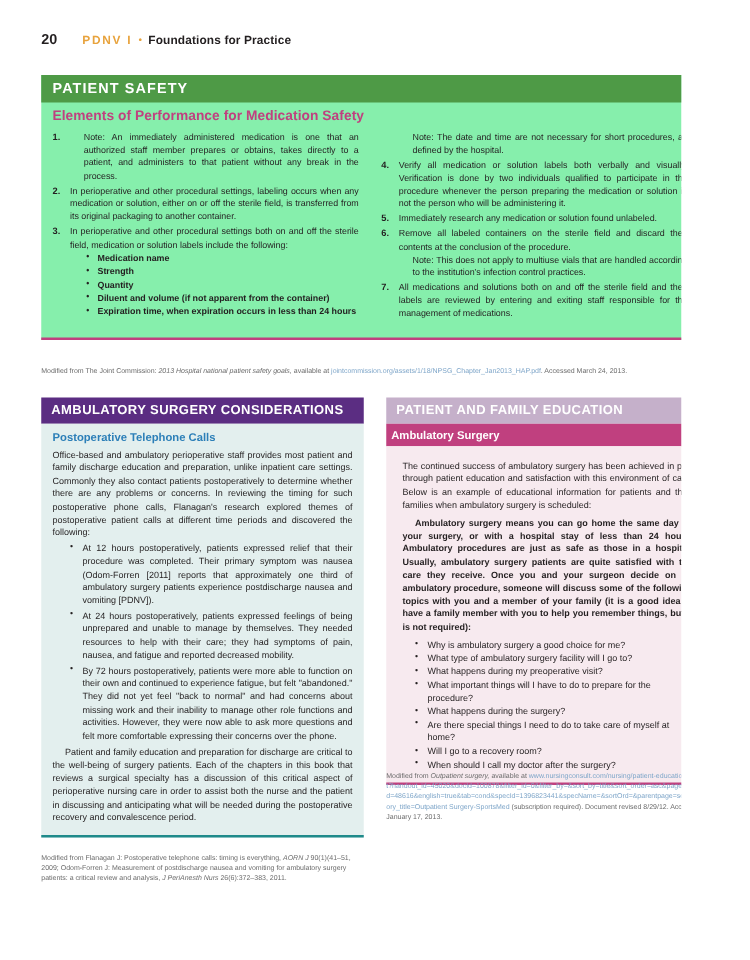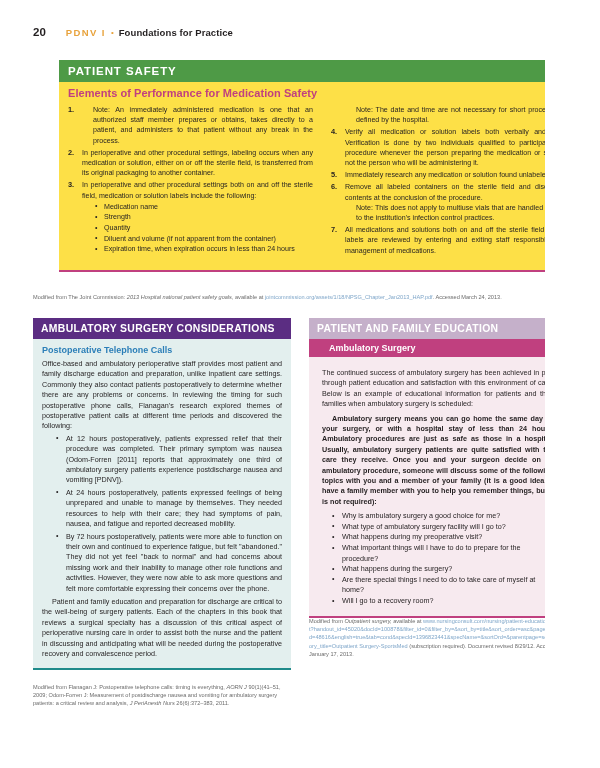--- a/index.html
+++ b/index.html
@@ -58,23 +58,22 @@
     color: #231f20;
     letter-spacing: 0.1px;
   }
 
   
   .ps-box {
     position: absolute;
     left: 33px;
     top: 60px;
     width: 534px;
-    background: #fde047;
+    background: #86efac;
     border-bottom: 2.5px solid #c0407f;
-    margin-left: 26px;
   }
   .ps-title {
     background: #4e9a46;
     color: #ffffff;
     font-size: 11.5px;
     font-weight: bold;
     letter-spacing: 0.9px;
     padding: 5px 9px 5px 9px;
   }
   .ps-sub {
@@ -120,20 +119,21 @@
     padding-left: 11px;
     text-indent: 0;
     font-size: 7.1px;
     line-height: 10.2px;
     text-align: justify;
   }
   ul.ps-bullets {
     margin: 1px 0 0 0;
     padding: 0 0 4px 13px;
     list-style: none;
+    font-weight: bold;
   }
   ul.ps-bullets > li {
     position: relative;
     font-size: 7.1px;
     line-height: 10.6px;
     padding-left: 9px;
   }
   ul.ps-bullets > li::before {
     content: "•";
     position: absolute;
@@ -225,21 +225,21 @@
     font-size: 10.4px;
     font-weight: bold;
     letter-spacing: 0.35px;
     padding: 5px 8px 5px 8px;
   }
   .pfe-subbar {
     background: #c0407f;
     color: #ffffff;
     font-size: 9px;
     font-weight: bold;
-    padding: 4px 8px 4px 20px;
+    padding: 4px 8px 4px 4px;
   }
   .pfe-body {
     background: #f7eaef;
     border-bottom: 2.5px solid #c0407f;
     padding: 7px 9px 9px 9px;
   }
   .pfe-p {
     font-size: 7.2px;
     line-height: 10.4px;
     text-align: justify;
@@ -386,20 +386,21 @@
         <p class="pfe-p">The continued success of ambulatory surgery has been achieved in part through patient education and satisfaction with this environment of care. Below is an example of educational information for patients and their families when ambulatory surgery is scheduled:</p>
         <p class="pfe-p">Ambulatory surgery means you can go home the same day as your surgery, or with a hospital stay of less than 24 hours. Ambulatory procedures are just as safe as those in a hospital. Usually, ambulatory surgery patients are quite satisfied with the care they receive. Once you and your surgeon decide on an ambulatory procedure, someone will discuss some of the following topics with you and a member of your family (it is a good idea to have a family member with you to help you remember things, but it is not required):</p>
         <ul class="pfe-bullets">
           <li>Why is ambulatory surgery a good choice for me?</li>
           <li>What type of ambulatory surgery facility will I go to?</li>
           <li>What happens during my preoperative visit?</li>
           <li>What important things will I have to do to prepare for the procedure?</li>
           <li>What happens during the surgery?</li>
           <li>Are there special things I need to do to take care of myself at home?</li>
           <li>Will I go to a recovery room?</li>
+          <li>When should I call my doctor after the surgery?</li>
         </ul>
       </div>
     </div>
 
   </div>
 
   <div class="note-left">
     <div class="src-note">
       <span>Modified from Flanagan J: Postoperative telephone calls: timing is everything, </span><span class="ital">AORN J</span><span> 90(1)(41–51, 2009; Odom-Forren J: Measurement of postdischarge nausea and vomiting for ambulatory surgery patients: a critical review and analysis, </span><span class="ital">J PeriAnesth Nurs</span><span> 26(6):372–383, 2011.</span>
     </div>

